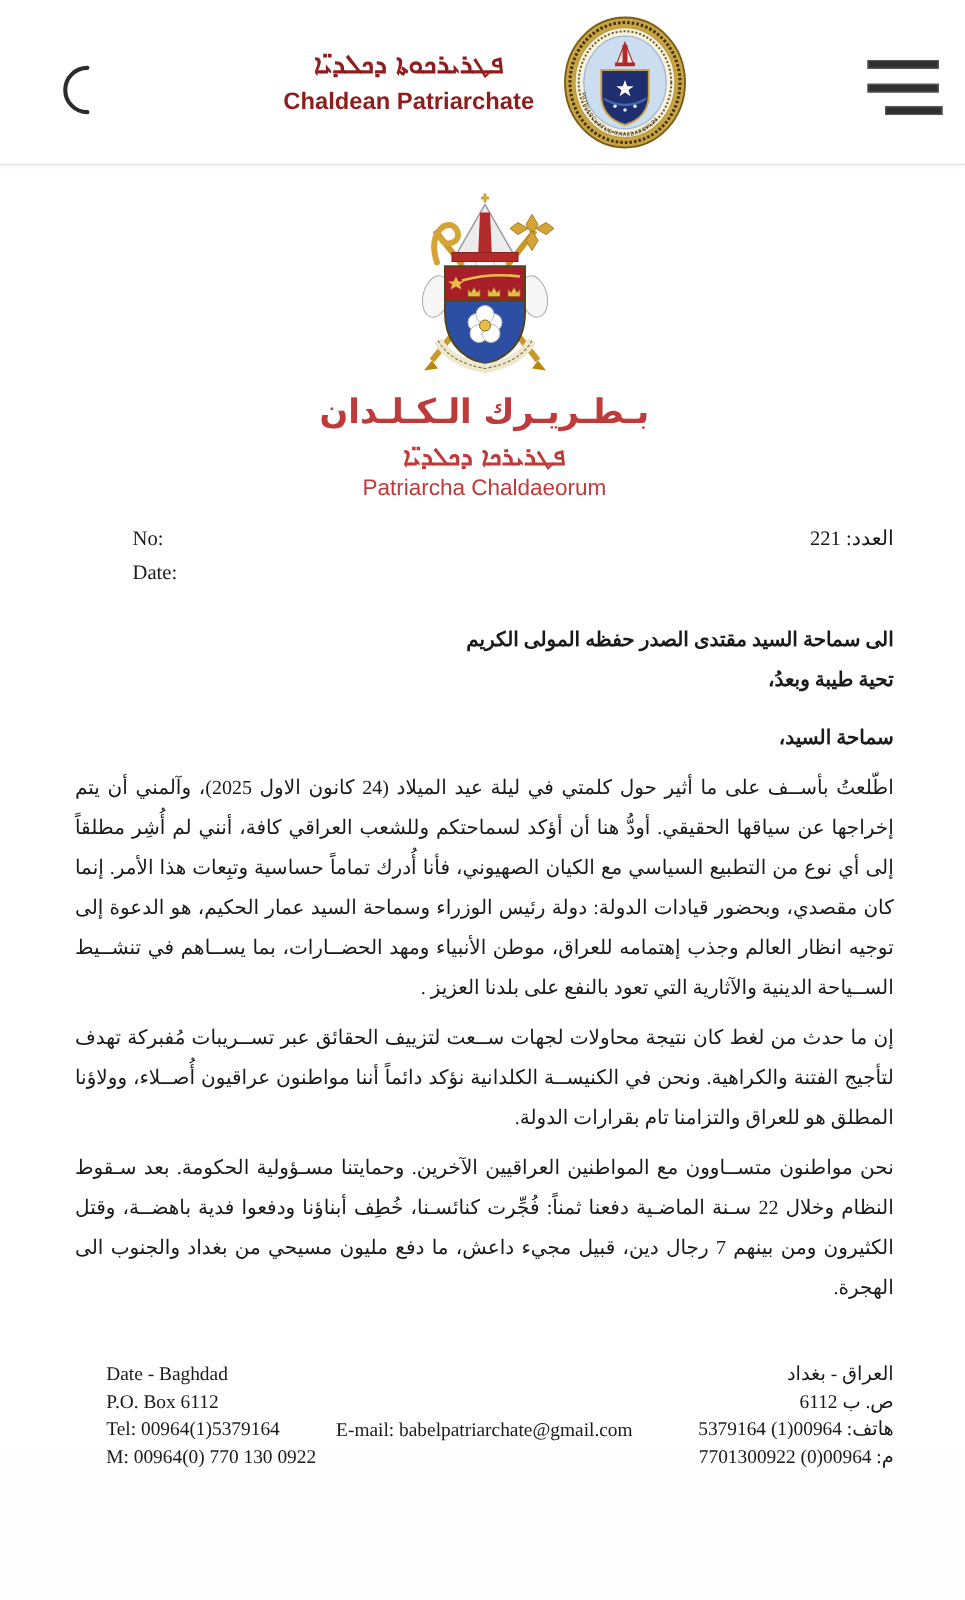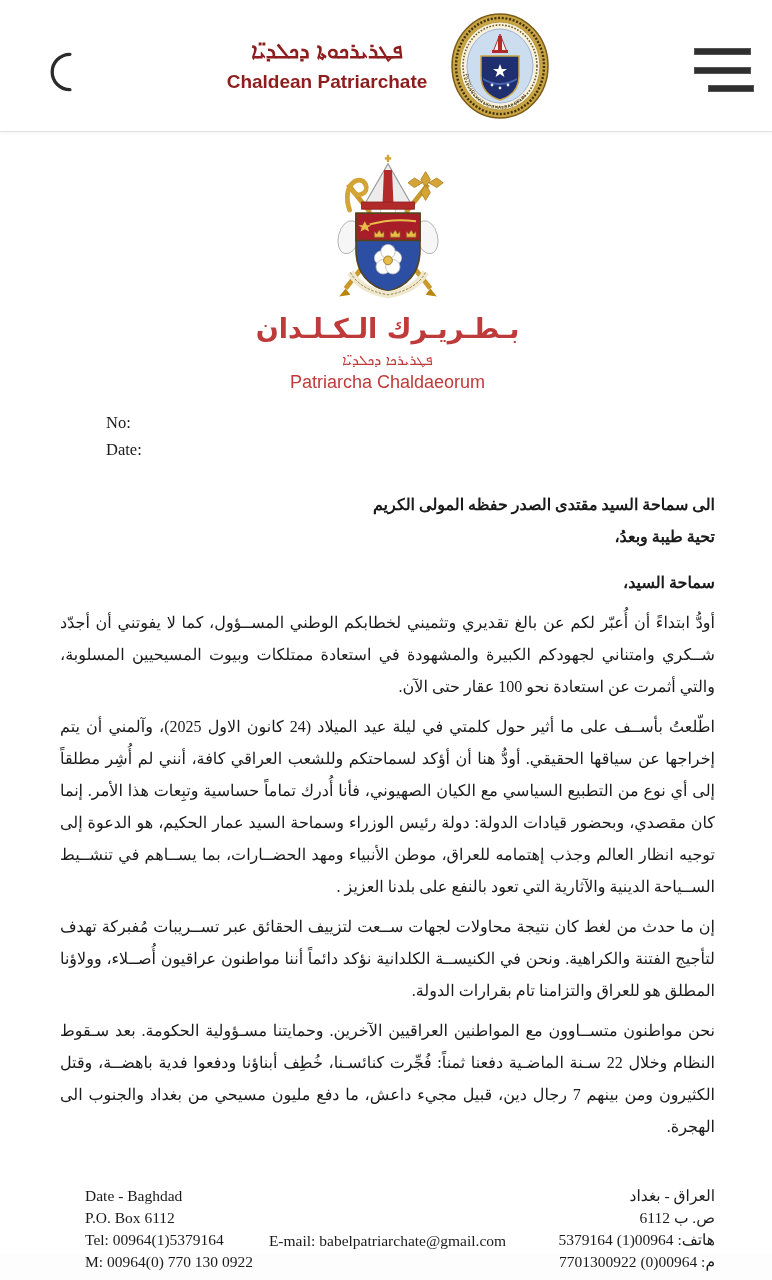--- a/index.html
+++ b/index.html
@@ -24,21 +24,21 @@
   .hamburger{position:absolute;right:18px;top:48px;width:60px;height:44px;background:none;border:none;
              padding:0;cursor:pointer;display:flex;flex-direction:column;justify-content:space-between;}
   .hamburger .bar{height:7px;background:#2f2f2f;border:1px solid #555;box-sizing:border-box;width:57px;}
   .hamburger .bar.short{width:46px;align-self:flex-end;}
 
   
   .document{background:#ffffff;padding:0 57px 0 60px;}
   .crest-wrap{text-align:center;padding-top:22px;}
   .lh-titles{text-align:center;color:#bf3a3a;}
   .lh-title-ar{font-size:27px;font-weight:bold;font-family:"DejaVu Sans",sans-serif;direction:rtl;line-height:1.4;}
-  .lh-title-syr{font-size:14px;font-weight:normal;font-family:"DejaVu Sans",sans-serif;margin-top:4px;}
+  .lh-title-syr{font-size:20px;font-weight:bold;font-family:"DejaVu Sans",sans-serif;margin-top:4px;}
   .lh-title-lat{font-size:18px;font-family:"Liberation Sans","DejaVu Sans",sans-serif;margin-top:3px;}
 
   .ref-row{display:flex;justify-content:space-between;margin-top:16px;font-size:16.5px;}
   .ref-left{padding-left:46px;line-height:1.65;}
   .ref-right{direction:rtl;text-align:right;line-height:1.65;}
 
   .letter-body{direction:rtl;text-align:justify;font-size:16px;line-height:32px;margin-top:26px;}
   .letter-body .bold{font-weight:bold;}
   .letter-body p{margin:8px 0 0 0;}
   .letter-body .sal{margin:0;}
@@ -168,28 +168,28 @@
         <div class="lh-title-lat">Patriarcha Chaldaeorum</div>
       </div>
     </div>
 
     <div class="ref-row">
       <div class="ref-left">
         <div>No:</div>
         <div>Date:</div>
       </div>
       <div class="ref-right">
+        <div>العدد: 221</div>
       </div>
     </div>
 
     <section class="letter-body">
       <p class="sal bold">الى سماحة السيد مقتدى الصدر حفظه المولى الكريم</p>
       <p class="sal bold">تحية طيبة وبعدُ،</p>
       <p class="sal bold sal-gap">سماحة السيد،</p>
-      <p>أودُّ ابتداءً أن أُعبّر لكم عن بالغ تقديري وتثميني لخطابكم الوطني المســؤول، كما لا يفوتني أن أجدّد شــكري وامتناني لجهودكم الكبيرة والمشهودة في استعادة ممتلكات وبيوت المسيحيين المسلوبة، والتي أثمرت عن استعادة نحو 100 عقار حتى الآن.</p>
       <p>اطّلعتُ بأســف على ما أثير حول كلمتي في ليلة عيد الميلاد (24 كانون الاول 2025)، وآلمني أن يتم إخراجها عن سياقها الحقيقي. أودُّ هنا أن أؤكد لسماحتكم وللشعب العراقي كافة، أنني لم أُشِر مطلقاً إلى أي نوع من التطبيع السياسي مع الكيان الصهيوني، فأنا أُدرك تماماً حساسية وتبِعات هذا الأمر. إنما كان مقصدي، وبحضور قيادات الدولة: دولة رئيس الوزراء وسماحة السيد عمار الحكيم، هو الدعوة إلى توجيه انظار العالم وجذب إهتمامه للعراق، موطن الأنبياء ومهد الحضــارات، بما يســاهم في تنشــيط الســياحة الدينية والآثارية التي تعود بالنفع على بلدنا العزيز .</p>
       <p>إن ما حدث من لغط كان نتيجة محاولات لجهات ســعت لتزييف الحقائق عبر تســريبات مُفبركة تهدف لتأجيج الفتنة والكراهية. ونحن في الكنيســة الكلدانية نؤكد دائماً أننا مواطنون عراقيون أُصــلاء، وولاؤنا المطلق هو للعراق والتزامنا تام بقرارات الدولة.</p>
       <p>نحن مواطنون متســاوون مع المواطنين العراقيين الآخرين. وحمايتنا مسـؤولية الحكومة. بعد سـقوط النظام وخلال 22 سـنة الماضـية دفعنا ثمناً: فُجِّرت كنائسـنا، خُطِف أبناؤنا ودفعوا فدية باهضــة، وقتل الكثيرون ومن بينهم 7 رجال دين، قبيل مجيء داعش، ما دفع مليون مسيحي من بغداد والجنوب الى الهجرة.</p>
     </section>
 
     <footer class="letter-footer">
       <div class="foot-cols">
         <div class="foot-left">
           <div>Date - Baghdad</div>
           <div>P.O. Box 6112</div>

